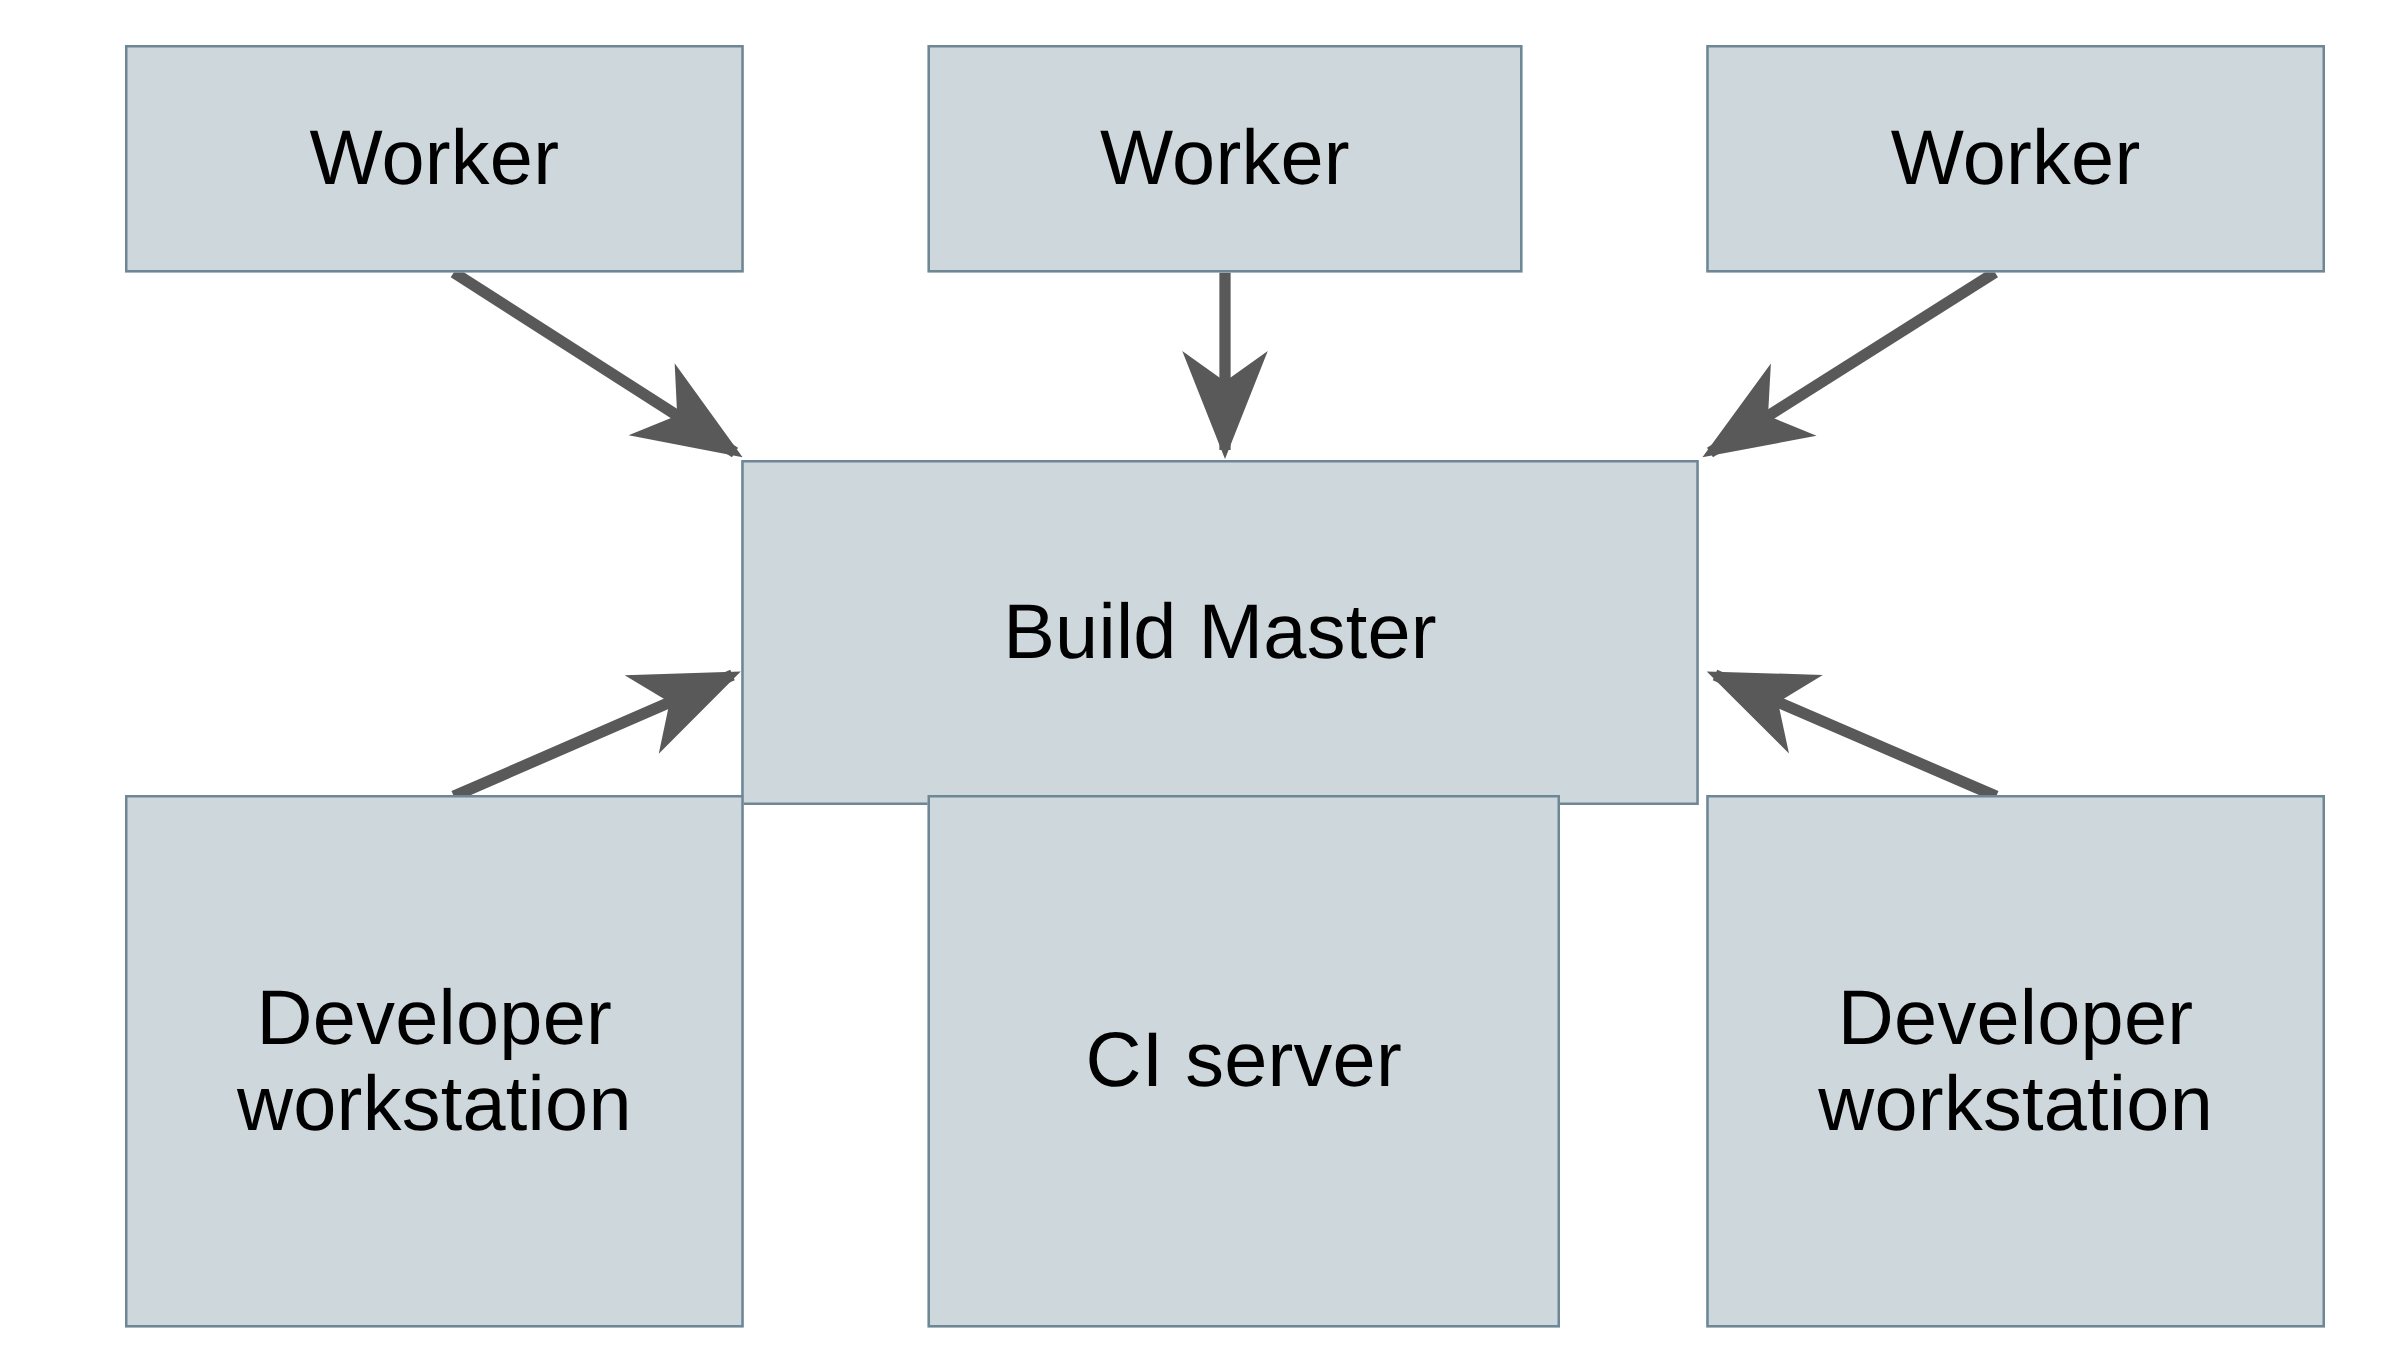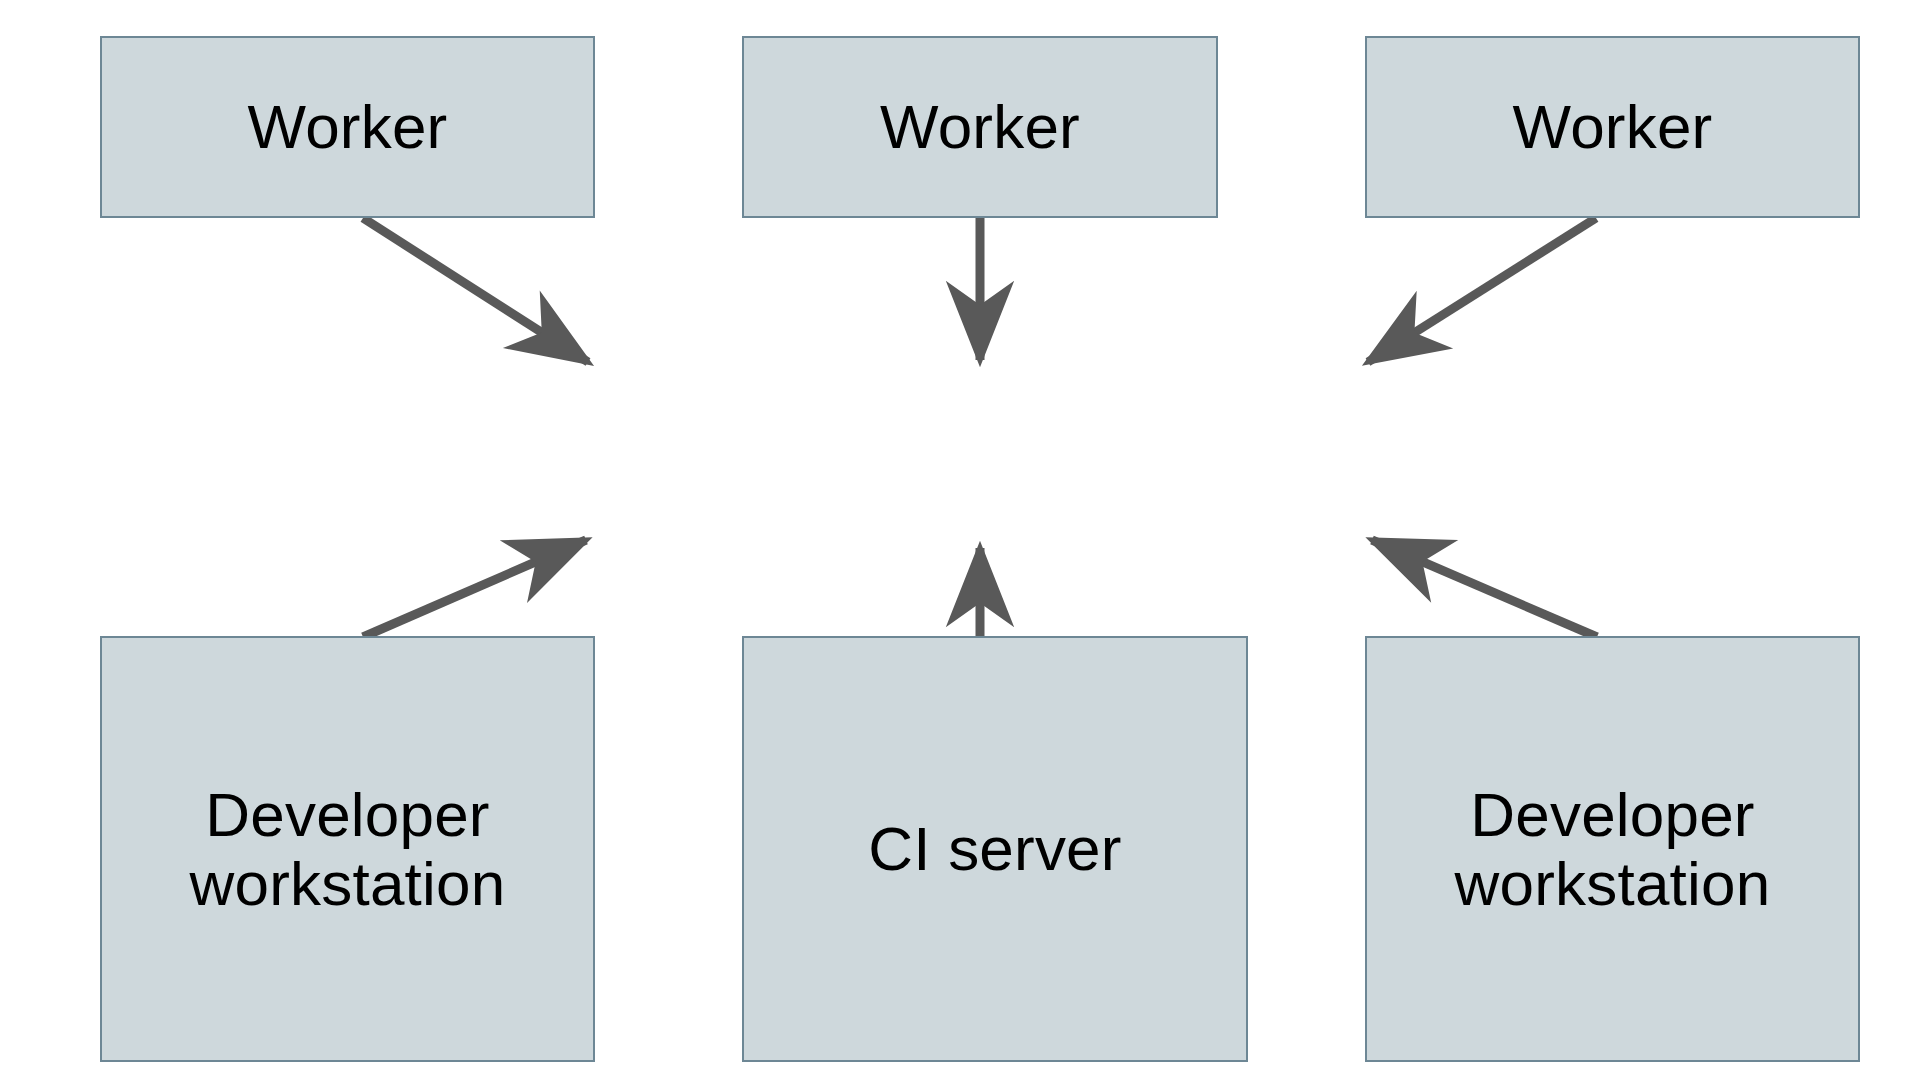--- a/index.html
+++ b/index.html
@@ -125,20 +125,23 @@
   </div>
 
   <div class="node" id="node-worker-2">
     <span class="node-label">Worker</span>
   </div>
 
   <div class="node" id="node-worker-3">
     <span class="node-label">Worker</span>
   </div>
 
+  <div class="node" id="node-build-master">
+    <span class="node-label">Build Master</span>
+  </div>
 
   <div class="node" id="node-dev-workstation-left">
     <span class="node-label">Developer
 workstation</span>
   </div>
 
   <div class="node" id="node-ci-server">
     <span class="node-label">CI server</span>
   </div>
 

